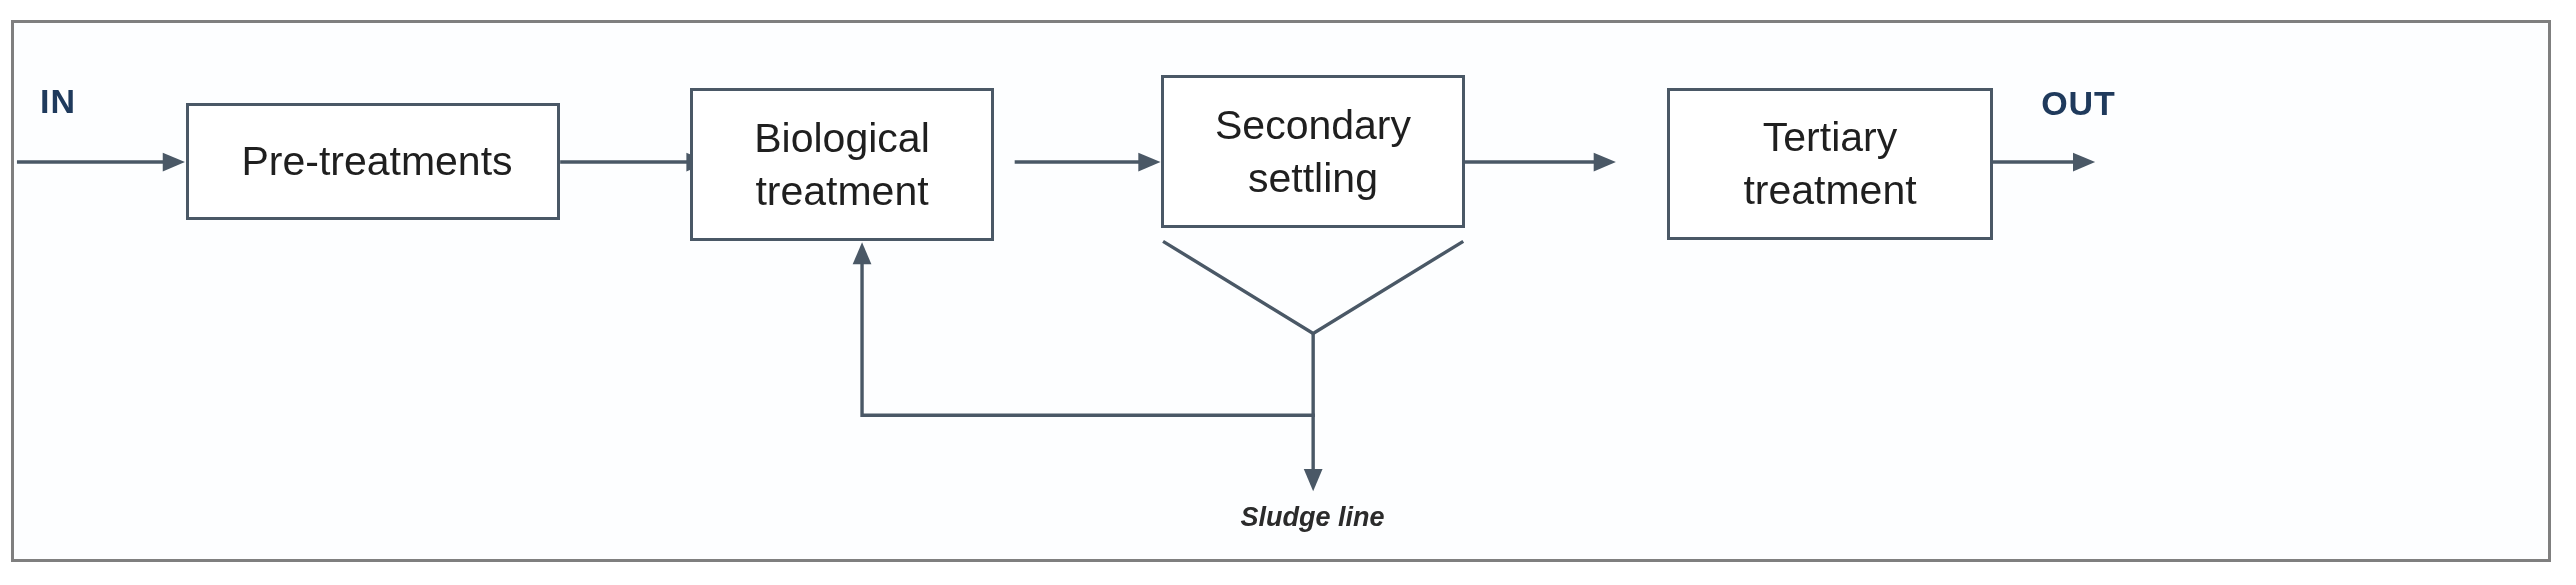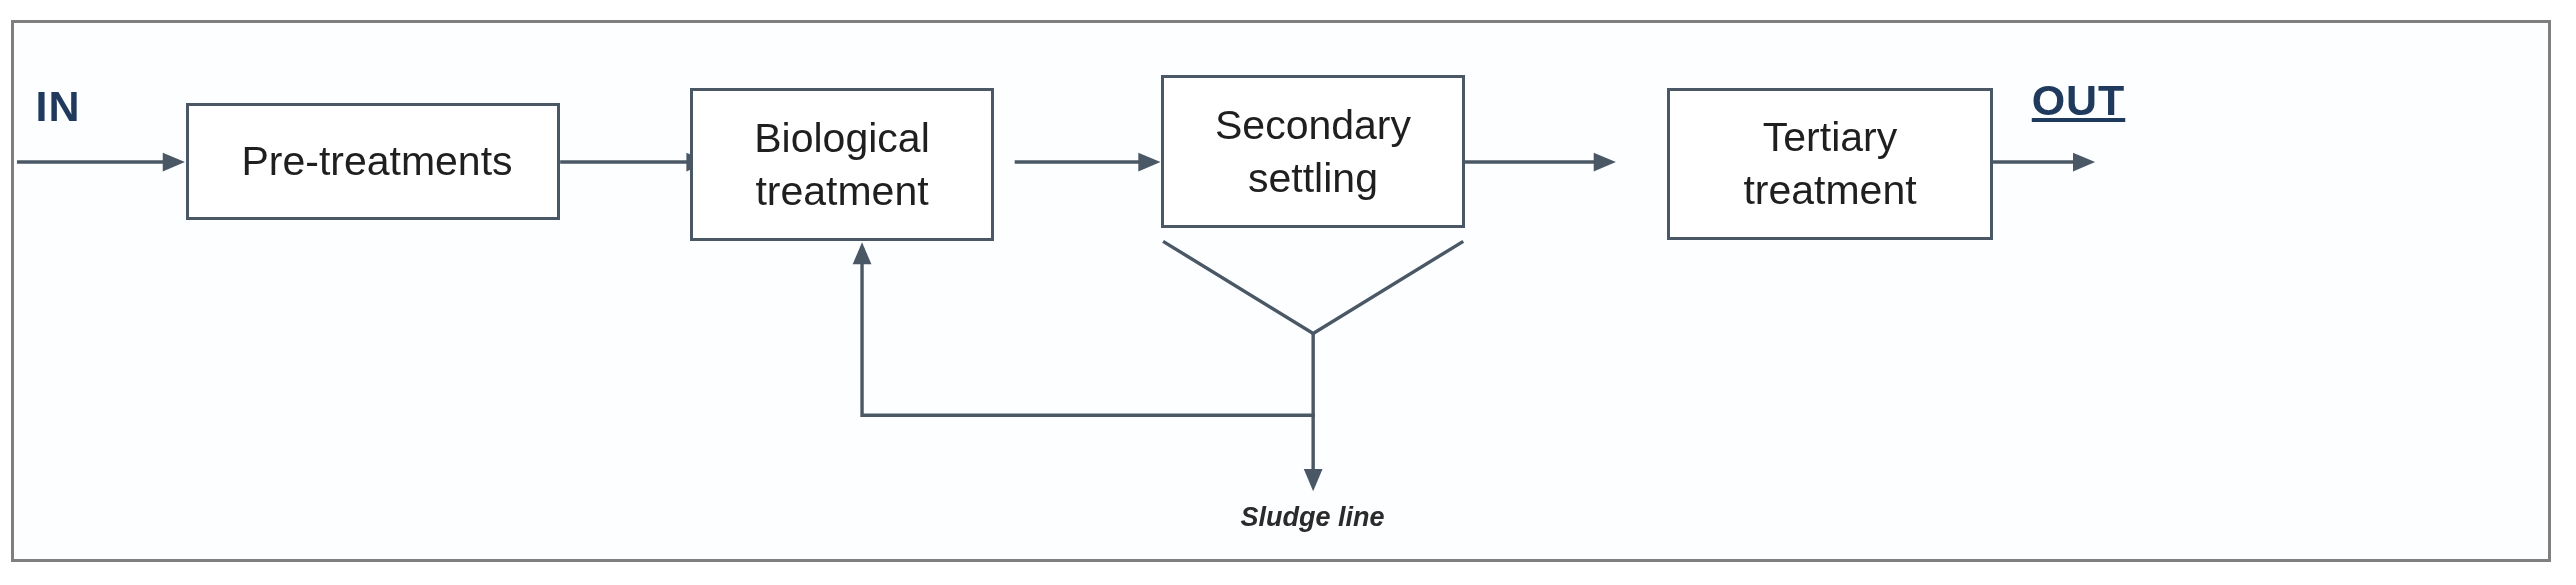--- a/index.html
+++ b/index.html
@@ -44,27 +44,27 @@
     line-height: 53px;
   }
   .node-pre { left: 186px; top: 103px; width: 374px; height: 117px; padding-left: 8px; }
   .node-bio { left: 690px; top: 88px; width: 304px; height: 153px; }
   .node-sec { left: 1161px; top: 75px; width: 304px; height: 153px; }
   .node-ter { left: 1619px; top: 88px; width: 326px; height: 152px; margin-left: 48px; }
   .node-label { display: inline-block; padding: 0 8.5px; }
   .io-label {
     position: absolute;
     color: #1f3a5c;
-    font-size: 43px;
+    font-size: 34px;
     font-weight: 700;
     text-align: center;
     letter-spacing: 0.9px;
   }
   .io-in  { left: 11px;  top: 82px;  width: 94px; }
-  .io-out { left: 2029px; top: 76px; width: 99px; text-decoration: underline; }
+  .io-out { left: 2029px; top: 84px; width: 99px; }
   .sludge-label {
     position: absolute;
     left: 1183px;
     top: 502px;
     width: 259px;
     text-align: center;
     color: #2b2b2b;
     font-size: 27px;
     font-style: italic;
     font-weight: 600;

